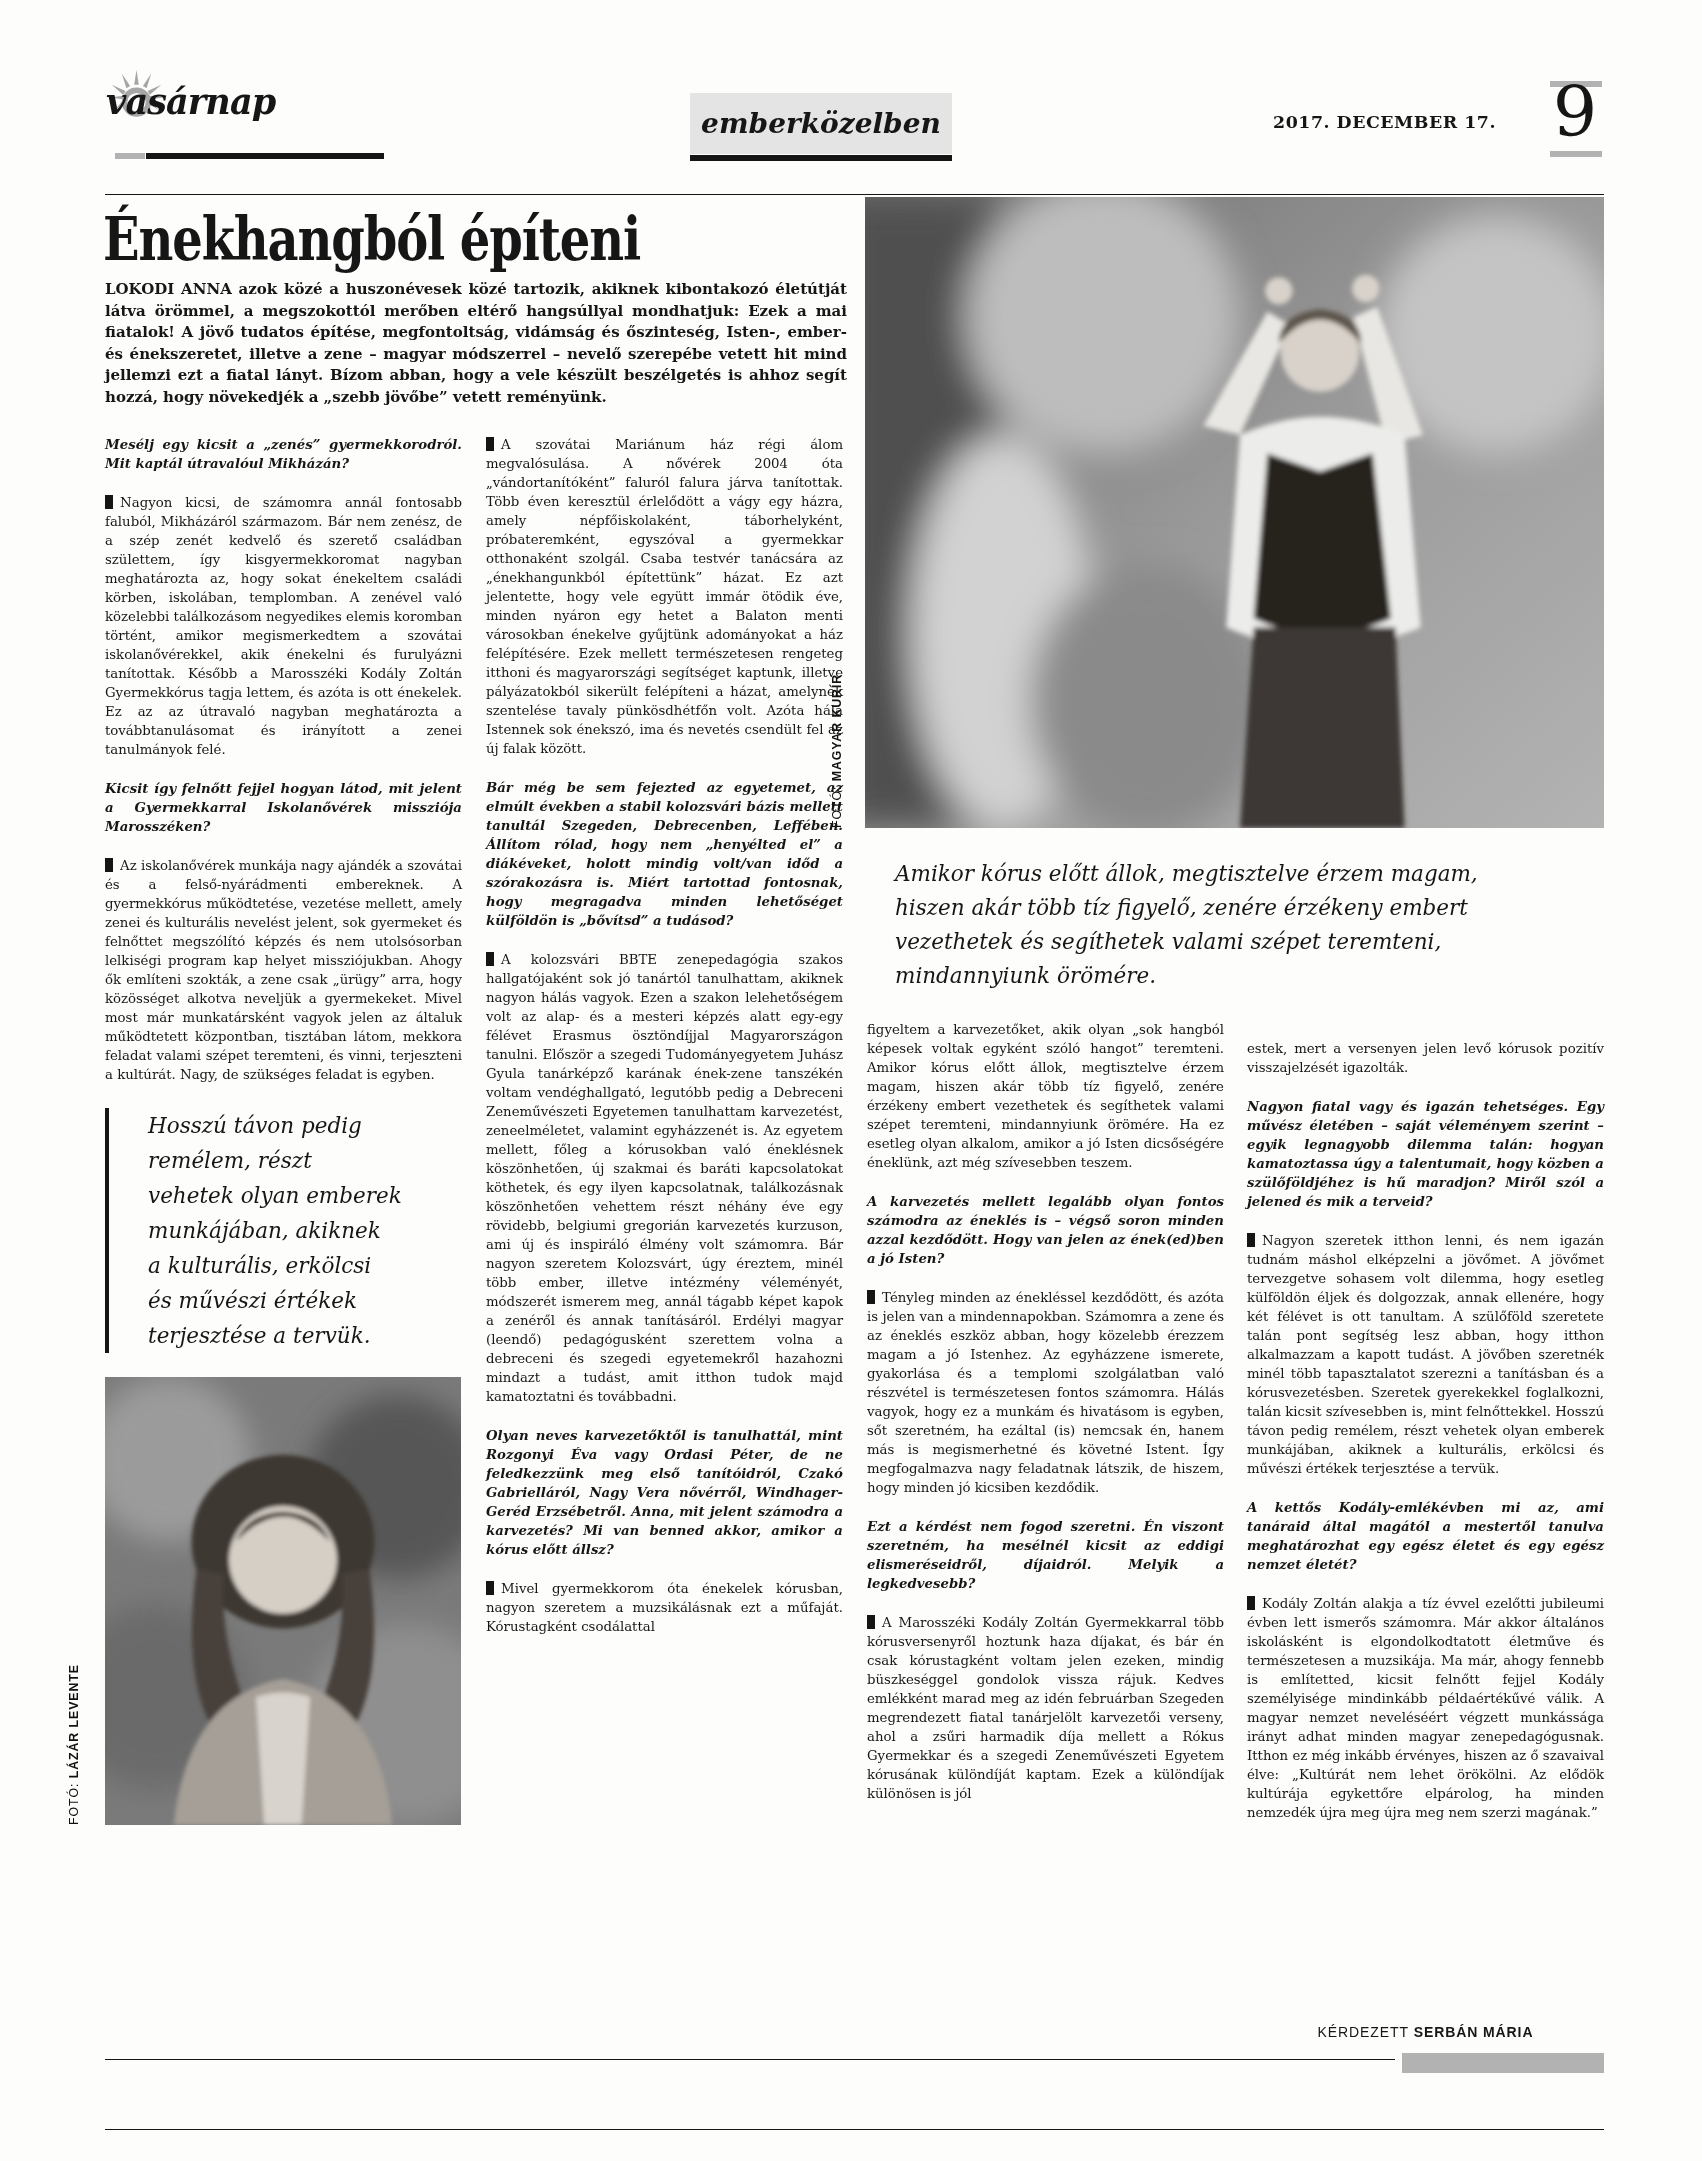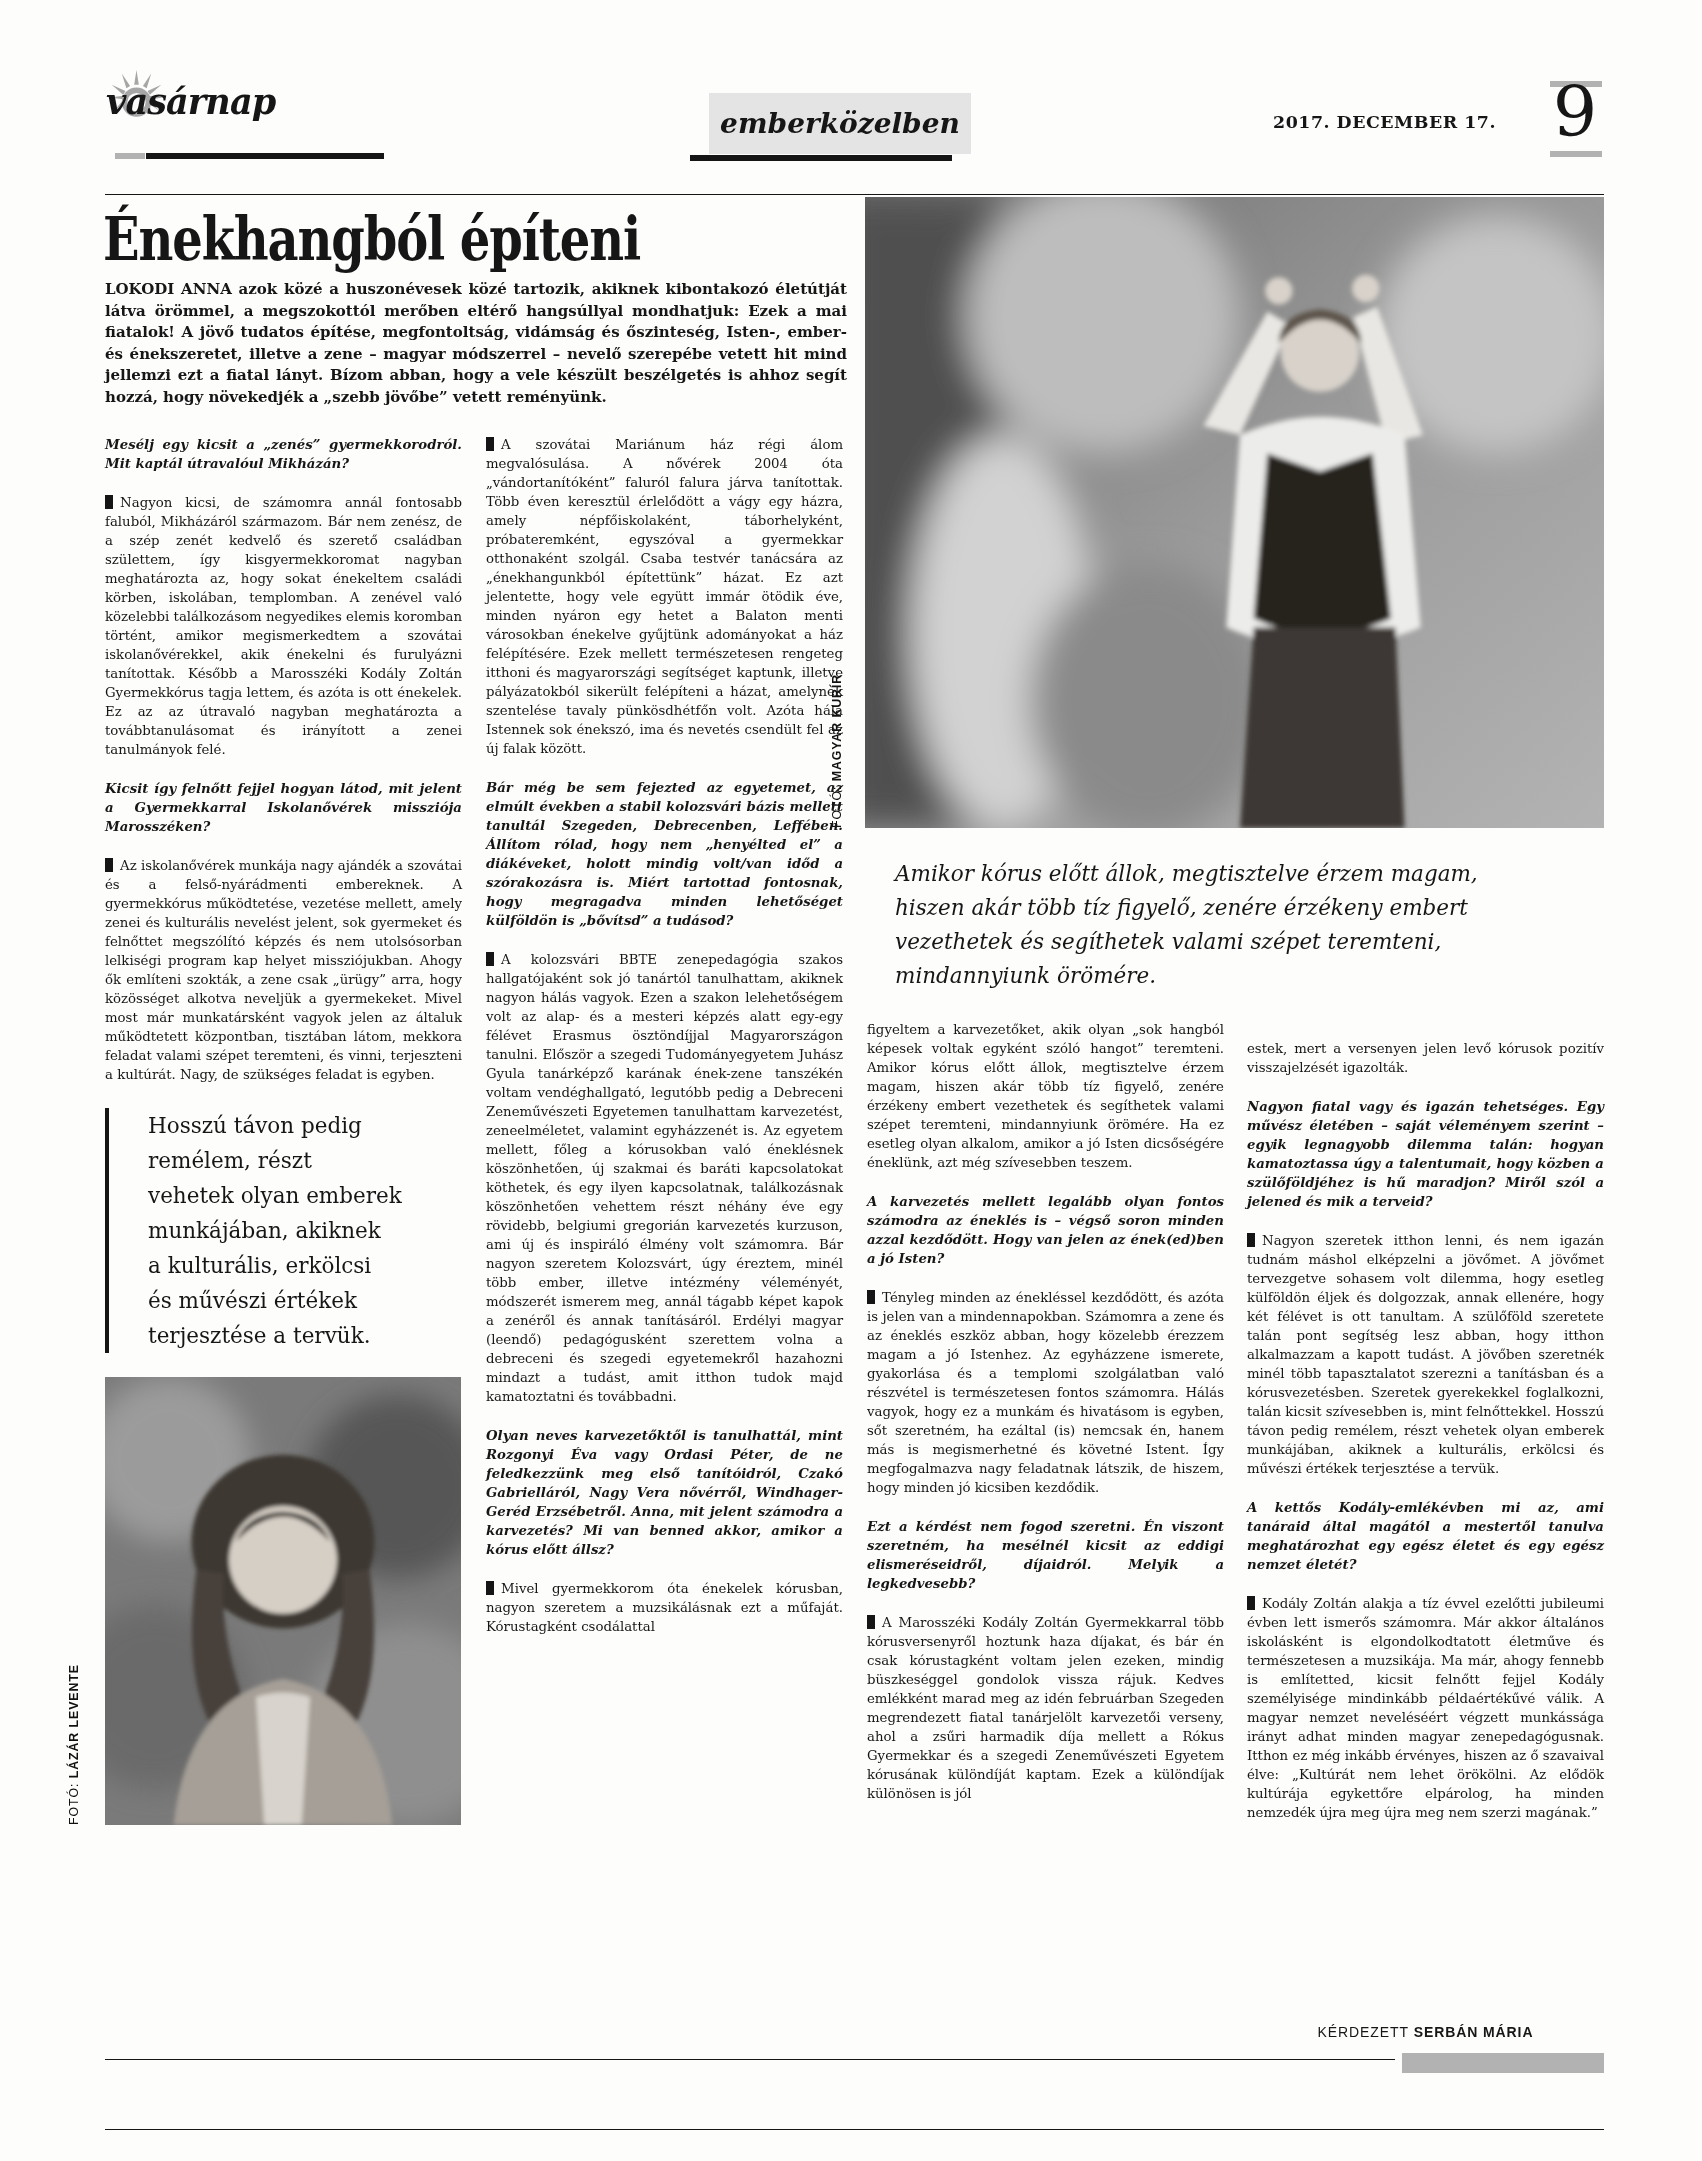--- a/index.html
+++ b/index.html
@@ -10,21 +10,21 @@
   .abs{position:absolute;}
   
   .masthead-text{
     left:106px;top:81px;font-size:35px;font-style:italic;font-weight:bold;
     letter-spacing:-0.9px;z-index:2;
   }
   .sunburst{left:108px;top:69px;z-index:1;}
   .masthead-rule-gray{left:115px;top:153px;width:30px;height:5.5px;background:#b2b2b2;}
   .masthead-rule-black{left:146px;top:153px;width:238px;height:5.5px;background:#151515;}
   .section-box{
-    left:709px;top:93px;width:262px;height:61px;background:#e4e4e4;
+    left:690px;top:93px;width:262px;height:61px;background:#e4e4e4;
     display:flex;align-items:center;justify-content:center;
     font-size:28px;font-weight:bold;font-style:italic;
   }
   .section-underline{left:690px;top:155px;width:262px;height:6.4px;background:#151515;}
   .issue-date{
     left:1144px;top:112px;width:352px;text-align:right;
     font-size:17.4px;font-weight:bold;letter-spacing:0.5px;
   }
   .pagenum-bar-top{left:1550px;top:81px;width:52px;height:6px;background:#b2b2b2;}
   .pagenum-bar-bottom{left:1550px;top:151px;width:52px;height:6px;background:#b2b2b2;}
@@ -48,21 +48,21 @@
     font-family:"Liberation Sans",sans-serif;font-size:12.4px;letter-spacing:0.9px;color:#111;
   }
   .vcap b{font-weight:bold;}
   
   .photo-quote{
     left:895px;top:857px;width:700px;
     font-size:21.5px;line-height:34px;font-style:italic;white-space:pre-line;
   }
   .col-quote{
     border-left:4.1px solid #151515;padding-left:39px;margin:24px 0;
-    font-size:21.5px;line-height:35px;white-space:pre-line;
+    font-size:21.5px;line-height:35px;font-style:italic;white-space:pre-line;
   }
   
   .col{width:357px;font-size:13.3px;line-height:19px;text-align:justify;}
   .col1wrap{left:105px;top:435px;}
   .col2{left:486px;top:435px;}
   .col3{left:867px;top:1020px;}
   .col4{left:1247px;top:1020px;margin-top:19px;}
   .col p{margin:0;}
   .col p.question{font-weight:bold;font-style:italic;margin:20px 0;}
   .col p.question:first-child{margin-top:0;}

